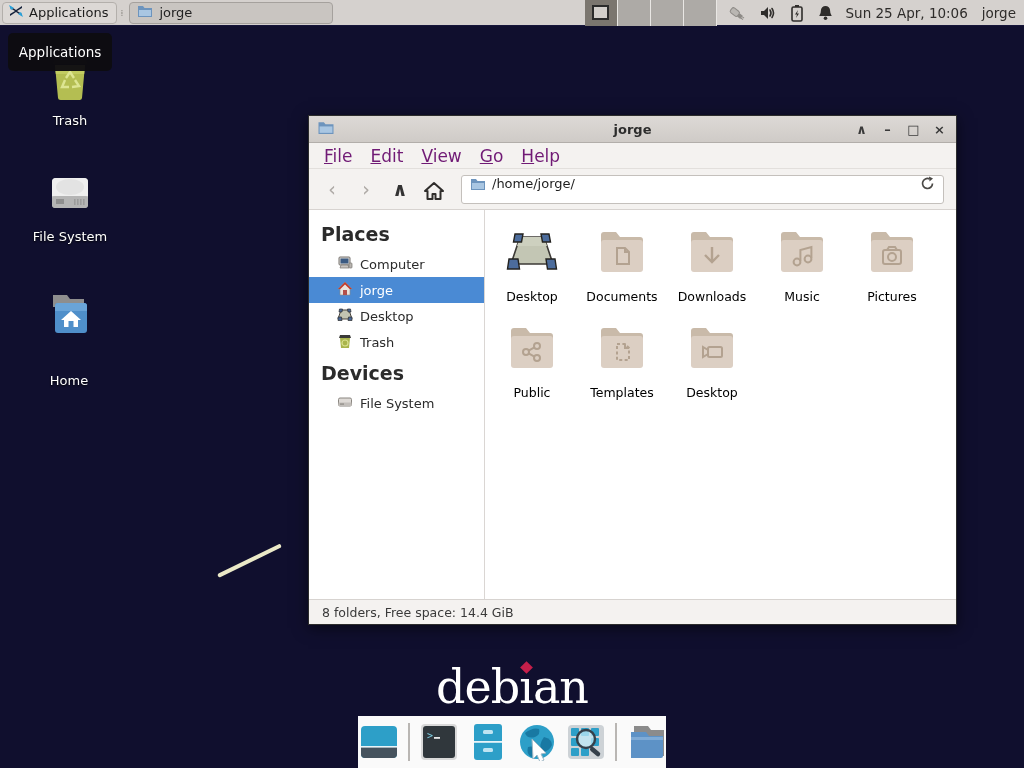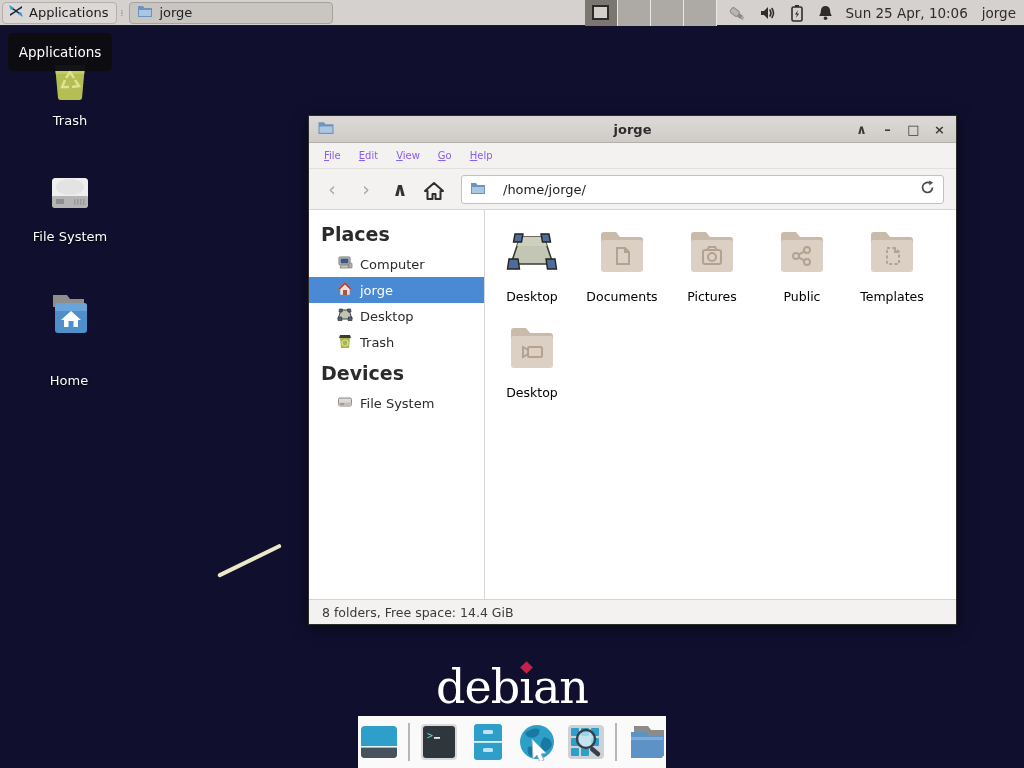--- a/index.html
+++ b/index.html
@@ -46,28 +46,28 @@
             display:flex; flex-direction:column; }
   .titlebar { height:27px; background:linear-gradient(#ddd9d6,#cfcbc7); border-bottom:1px solid #b2aeaa;
               display:flex; align-items:center; padding:0 8px; position:relative; }
   .titlebar .title { position:absolute; left:0; right:0; text-align:center; font-size:13px;
                      font-weight:bold; color:#2c2c2c; pointer-events:none; }
   .win-controls { margin-left:auto; display:flex; align-items:center; gap:9px; z-index:2; }
   .win-controls .wc { width:17px; text-align:center; font-size:13px; font-weight:bold; color:#3a3a3a;
                       line-height:27px; cursor:default; }
   .menubar { height:26px; background:#f4f2f0; display:flex; align-items:center; padding-left:6px;
              border-bottom:1px solid #e2dfdc; }
-  .menu-item { display:inline-block; font-size:10px; color:#8b5cf6; padding:12px 9px; }
+  .menu-item { display:inline-block; font-size:17px; color:#701a75; padding:12px 9px; }
   .menu-item::first-letter { text-decoration:underline; }
   .toolbar { height:41px; background:#f4f2f0; display:flex; align-items:center; gap:4px;
              padding:0 12px 0 8px; border-bottom:1px solid #d7d3d0; }
   .nav-btn { width:30px; text-align:center; font-size:19px; line-height:30px; color:#333; }
   .nav-btn.disabled { color:#aeaaa6; }
   .pathbar { flex:1; height:29px; background:#fff; border:1px solid #c4c0bc; border-radius:3px;
-             margin-left:8px; display:flex; align-items:center; padding:0 8px; gap:17px; }
+             margin-left:8px; display:flex; padding:0 8px; gap:6px; }
   .pathbar .path-text { flex:1; font-size:13px; color:#1d1d1d; }
   .win-body { flex:1; display:flex; min-height:0; }
   .sidebar { width:176px; background:#fff; border-right:1px solid #dad6d3; padding-top:6px; }
   .side-header { font-size:19px; font-weight:bold; color:#2b2b2b; padding:7px 0 6px 12px; }
   .side-item { height:26px; display:flex; align-items:center; gap:7px; padding-left:28px;
                font-size:13px; color:#2b2b2b;text-align:center; }
   .side-item.selected { background:#4a8ad4; color:#fff; }
   .files-pane { flex:1; display:flex; flex-wrap:wrap; align-content:flex-start;
                 padding:12px 0 0 2px; background:#fff; }
   .file-item { width:90px; height:96px; display:flex; flex-direction:column; align-items:center; }
@@ -345,20 +345,42 @@
             <path d="M29 20 v4 h4" fill="none" stroke="#b3a290" stroke-width="2"></path>
           </svg>
         </span>
         <span class="flbl">Documents</span>
       </div>
       <div class="file-item">
         <span>
           <svg width="52" height="48" viewBox="0 0 52 48">
             <path d="M5 7 a3 3 0 0 1 3-3 h12 l4 5 h20 a3 3 0 0 1 3 3 v3 H5 Z" fill="#c9baa9"></path>
             <rect x="5" y="12" width="42" height="32" rx="3" fill="#dccfc3"></rect>
+            <path d="M26 19 v14 M19 27 l7 7 7-7" fill="none" stroke="#b3a290" stroke-width="2.4"></path>
+          </svg>
+        </span>
+        <span class="flbl">Downloads</span>
+      </div>
+      <div class="file-item">
+        <span>
+          <svg width="52" height="48" viewBox="0 0 52 48">
+            <path d="M5 7 a3 3 0 0 1 3-3 h12 l4 5 h20 a3 3 0 0 1 3 3 v3 H5 Z" fill="#c9baa9"></path>
+            <rect x="5" y="12" width="42" height="32" rx="3" fill="#dccfc3"></rect>
+            <circle cx="21" cy="34" r="3.4" fill="none" stroke="#b3a290" stroke-width="2"></circle>
+            <circle cx="32" cy="31" r="3.4" fill="none" stroke="#b3a290" stroke-width="2"></circle>
+            <path d="M24.4 33 v-11 l11-3 v11" fill="none" stroke="#b3a290" stroke-width="2"></path>
+          </svg>
+        </span>
+        <span class="flbl">Music</span>
+      </div>
+      <div class="file-item">
+        <span>
+          <svg width="52" height="48" viewBox="0 0 52 48">
+            <path d="M5 7 a3 3 0 0 1 3-3 h12 l4 5 h20 a3 3 0 0 1 3 3 v3 H5 Z" fill="#c9baa9"></path>
+            <rect x="5" y="12" width="42" height="32" rx="3" fill="#dccfc3"></rect>
             <rect x="17" y="22" width="18" height="14" rx="2" fill="none" stroke="#b3a290" stroke-width="2"></rect>
             <path d="M21 22 l2-3 h6 l2 3" fill="none" stroke="#b3a290" stroke-width="2"></path>
             <circle cx="26" cy="29" r="4" fill="none" stroke="#b3a290" stroke-width="2"></circle>
           </svg>
         </span>
         <span class="flbl">Pictures</span>
       </div>
       <div class="file-item">
         <span>
           <svg width="52" height="48" viewBox="0 0 52 48">

